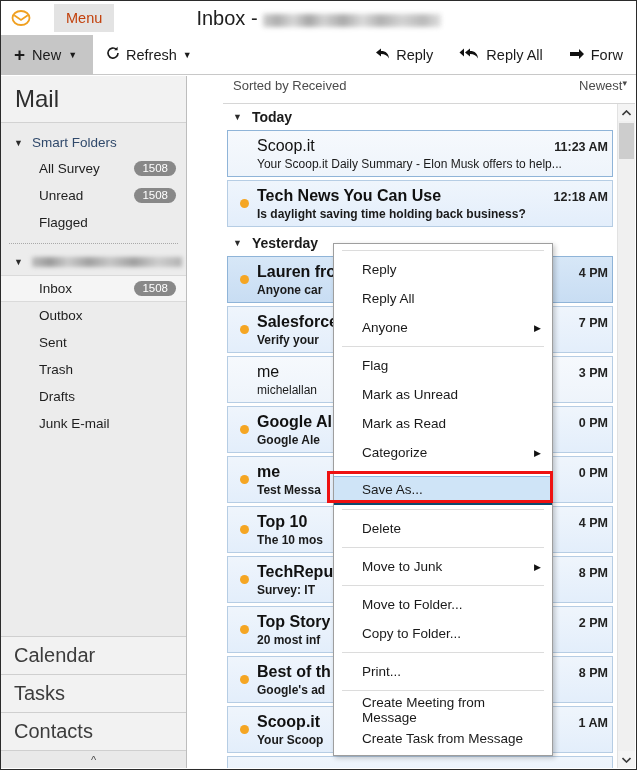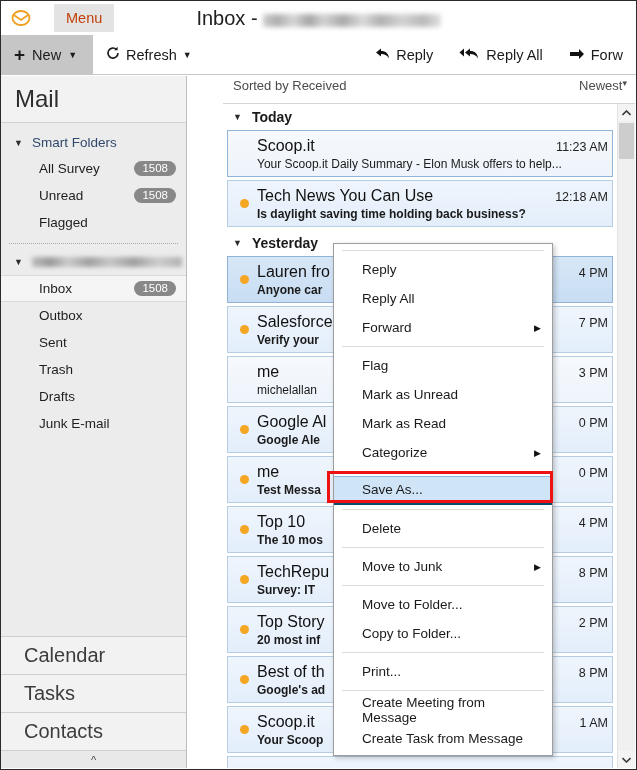--- a/index.html
+++ b/index.html
@@ -96,21 +96,21 @@
     padding-left: 13px; margin-top: 5px;
   }
   .acct-redact {
     display: inline-block; height: 10px; width: 150px;
     background: linear-gradient(90deg,#bcbcbc 0%,#9a9a9a 12%,#cacaca 24%,
       #a0a0a0 38%,#c6c6c6 52%,#9f9f9f 68%,#cdcdcd 84%,#b2b2b2 100%);
     filter: blur(2.2px); border-radius: 1px;
   }
   .nav-bottom { position: absolute; left: 0; right: 0; bottom: 0; }
   .nav-item {
-    height: 38px; display: flex; align-items: center; padding-left: 23px;
+    height: 38px; display: flex; align-items: center; padding-left: 13px;
     font-size: 20px; color: #3c3c3c; background: #f2f2f2;
     border-top: 1px solid #cfcfcf;
   }
   .nav-collapse {
     height: 18px; background: #e9e9e9; border-top: 1px solid #cfcfcf;
     display: flex; align-items: center; justify-content: center;
     font-size: 11px; color: #4a4a4a;
   }
 
   
@@ -144,24 +144,25 @@
   .dot {
     width: 9px; height: 9px; border-radius: 50%; background: #f5a623;
     margin: 0 8px 0 12px; flex: 0 0 9px;
   }
   .dot.hidden { background: transparent; }
   .msg-txt { flex: 1; min-width: 0; padding-right: 4px; }
   .msg-top { display: flex; align-items: baseline; }
   .sender {
     font-size: 16px; color: #111; white-space: nowrap; overflow: hidden;
   }
-  .msg.unread .sender { font-weight: normal; }
+  .msg.unread .sender { font-weight: bold; }
   .time {
     margin-left: auto; font-size: 12.5px; color: #222; padding-left: 8px;
     white-space: nowrap;
+    font-weight: bold;
   }
   .subject {
     font-size: 12px; color: #1a1a1a; white-space: nowrap;
     overflow: hidden; text-overflow: ellipsis; margin-top: 2px;
   }
   .msg.unread .subject { font-weight: bold; }
 
   
   .vscroll {
     position: absolute; top: 28px; right: 0; width: 18px; bottom: 0;
@@ -509,21 +510,21 @@
 
   <div class="ctx">
     <div class="ctx-sep"></div>
     <div class="ctx-item">
       <span>Reply</span>
     </div>
     <div class="ctx-item">
       <span>Reply All</span>
     </div>
     <div class="ctx-item">
-      <span>Forward</span>
+      <span>Anyone</span>
       <span class="submenu-arrow">▶</span>
     </div>
     <div class="ctx-sep"></div>
     <div class="ctx-item">
       <span>Flag</span>
     </div>
     <div class="ctx-item">
       <span>Mark as Unread</span>
     </div>
     <div class="ctx-item">

